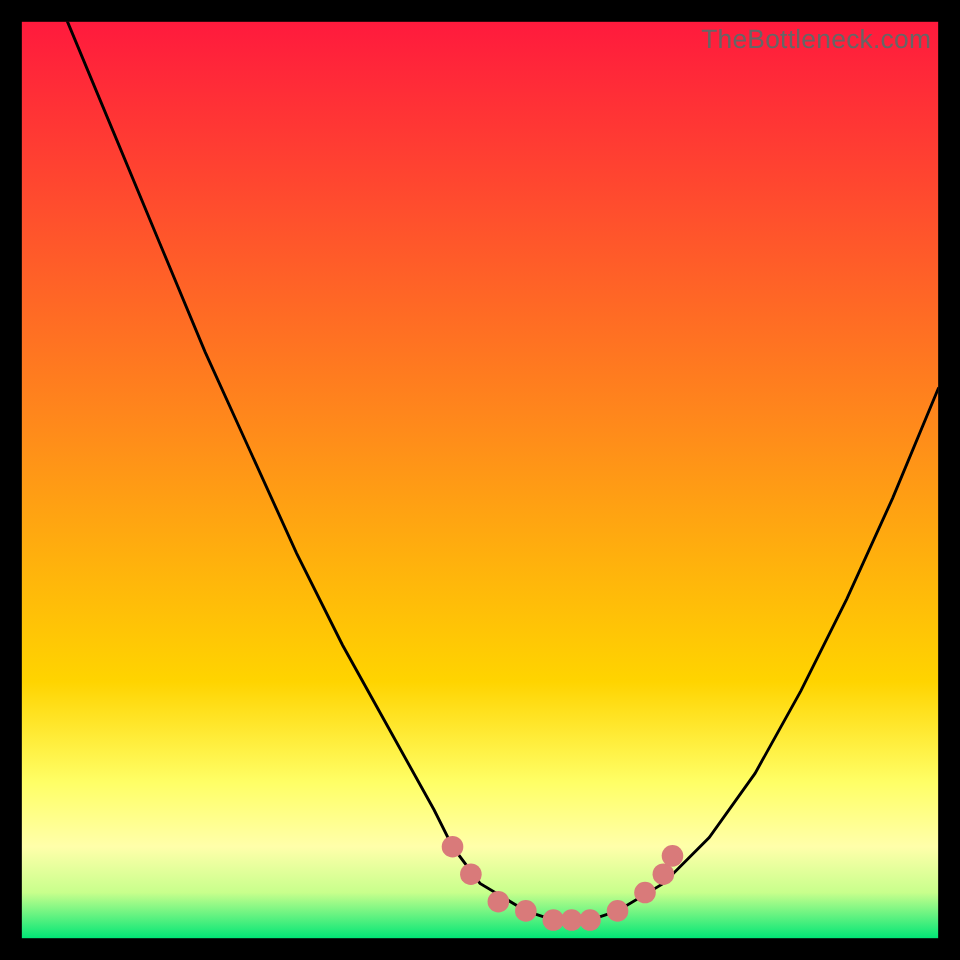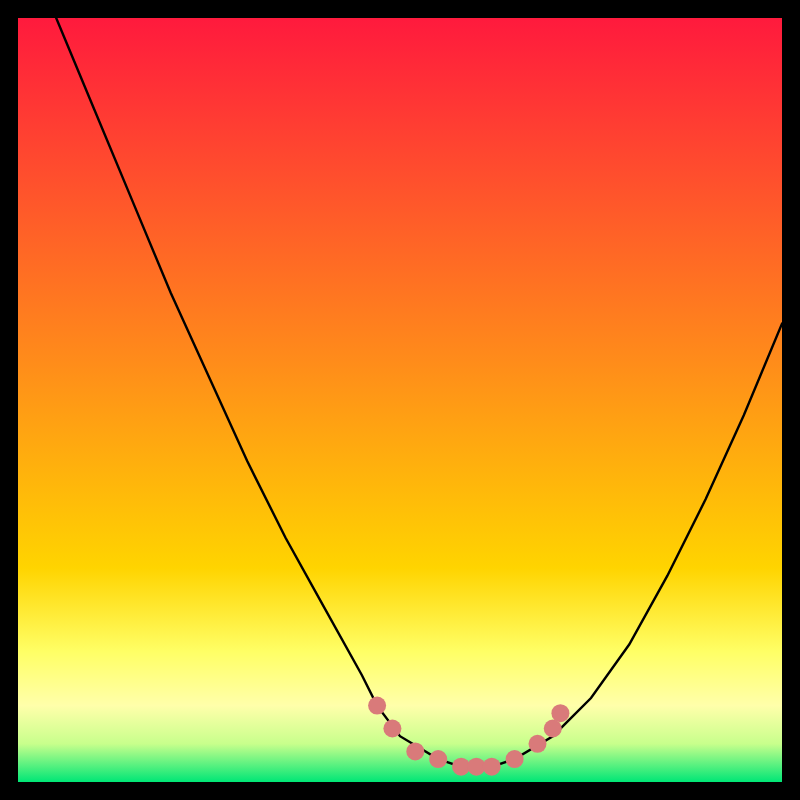--- a/index.html
+++ b/index.html
@@ -61,13 +61,14 @@
         <circle cx="420.2" cy="741.1" r="9" fill="#d97a7a"></circle>
         <circle cx="443.1" cy="748.7" r="9" fill="#d97a7a"></circle>
         <circle cx="458.4" cy="748.7" r="9" fill="#d97a7a"></circle>
         <circle cx="473.7" cy="748.7" r="9" fill="#d97a7a"></circle>
         <circle cx="496.6" cy="741.1" r="9" fill="#d97a7a"></circle>
         <circle cx="519.5" cy="725.8" r="9" fill="#d97a7a"></circle>
         <circle cx="534.8" cy="710.5" r="9" fill="#d97a7a"></circle>
         <circle cx="542.4" cy="695.2" r="9" fill="#d97a7a"></circle>
       </g>
   </svg>
+  <div class="watermark">TheBottleneck.com</div>
 </div>
 
 </body></html>

